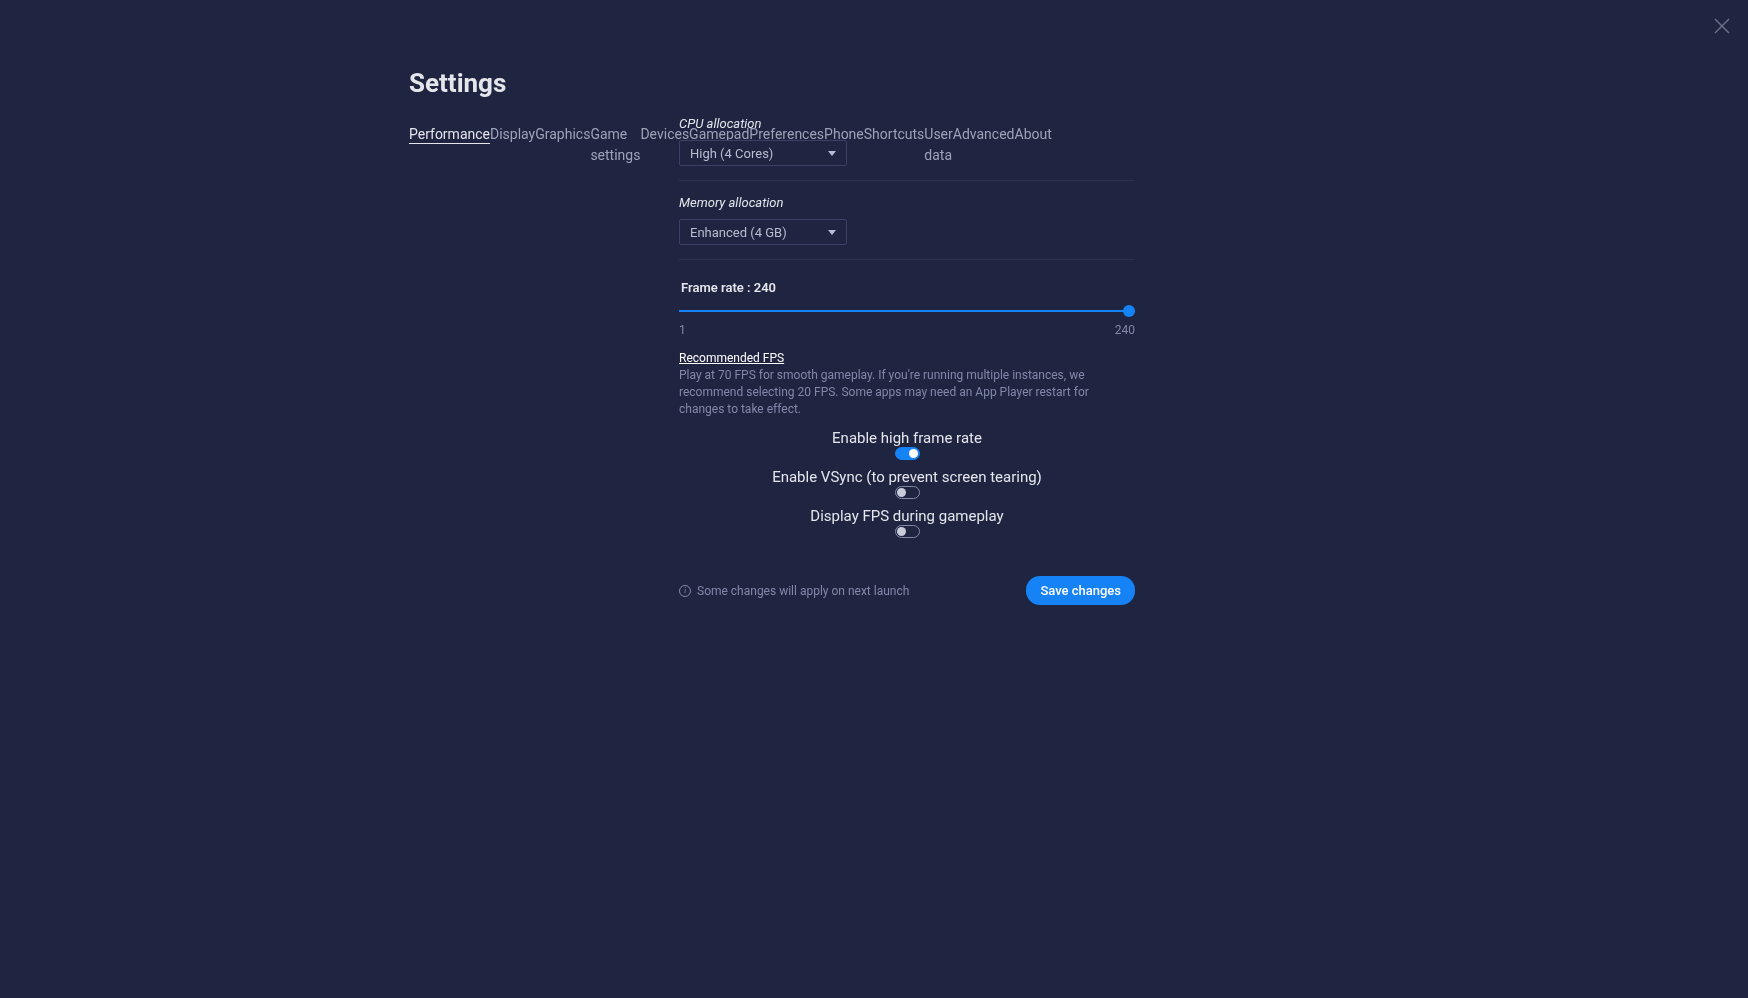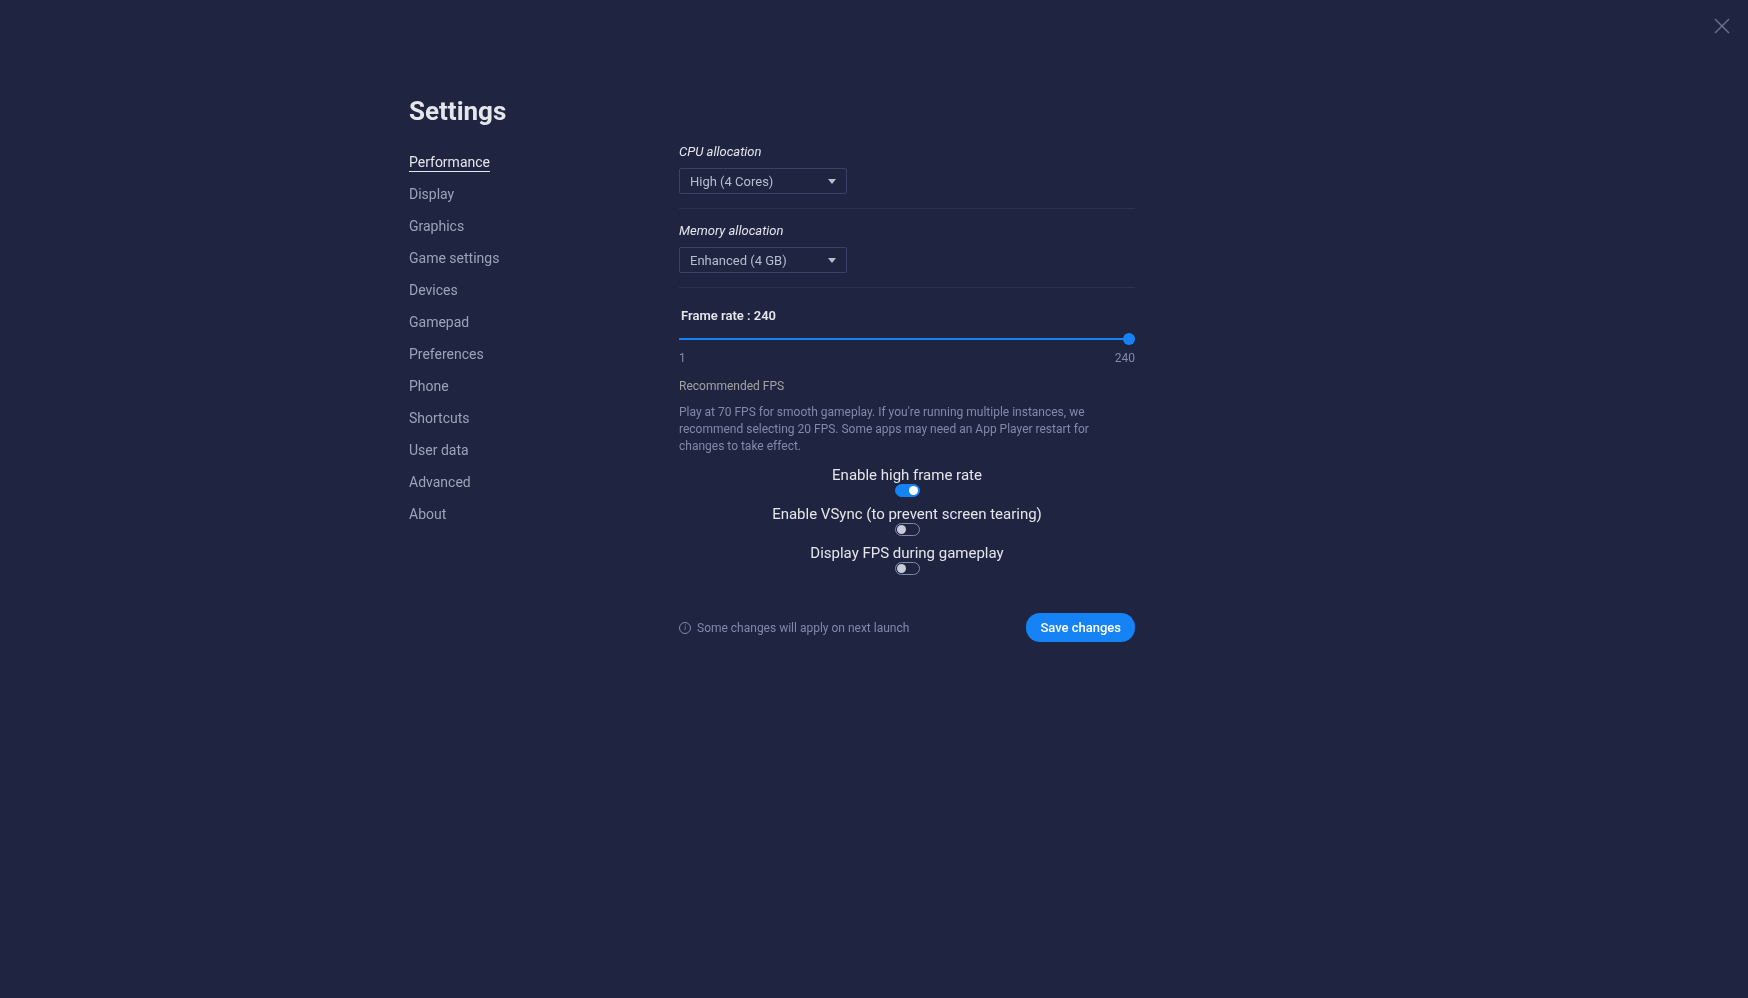--- a/index.html
+++ b/index.html
@@ -23,40 +23,39 @@
       top: 18px;
       right: 18px;
       width: 16px;
       height: 16px;
       cursor: pointer;
       opacity: 0.6;
     }
 
     .container {
       display: flex;
-      padding-top: 96px;
+      padding-top: 68px;
       padding-left: 409px;
       gap: 90px;
     }
 
     .left-column {
       width: 180px;
     }
 
     .page-title {
       font-size: 26px;
       font-weight: 700;
       color: #e4e6eb;
       margin-bottom: 26px;
     }
 
     .sidebar {
       display: flex;
-      flex-direction: column;
-      gap: 11px;
+      flex-direction: row;
     }
 
     .sidebar-item {
       font-size: 14px;
       color: #9ca3b8;
       cursor: pointer;
       line-height: 1.5;
     }
 
     .sidebar-item.active {
@@ -170,22 +169,23 @@
     .slider-labels {
       display: flex;
       justify-content: space-between;
       font-size: 12px;
       color: #8289a8;
       margin-bottom: 14px;
     }
 
     .recommended-title {
       font-size: 12px;
-      color: #a3a3a3;
-      margin-bottom: 11px;
+      color: #ffffff;
+      margin-bottom: 2px;
+      text-decoration: underline;
     }
 
     .recommended-text {
       font-size: 12px;
       color: #8289a8;
       line-height: 1.4;
       margin-bottom: 12px;
     }
 
     .toggle-row {

